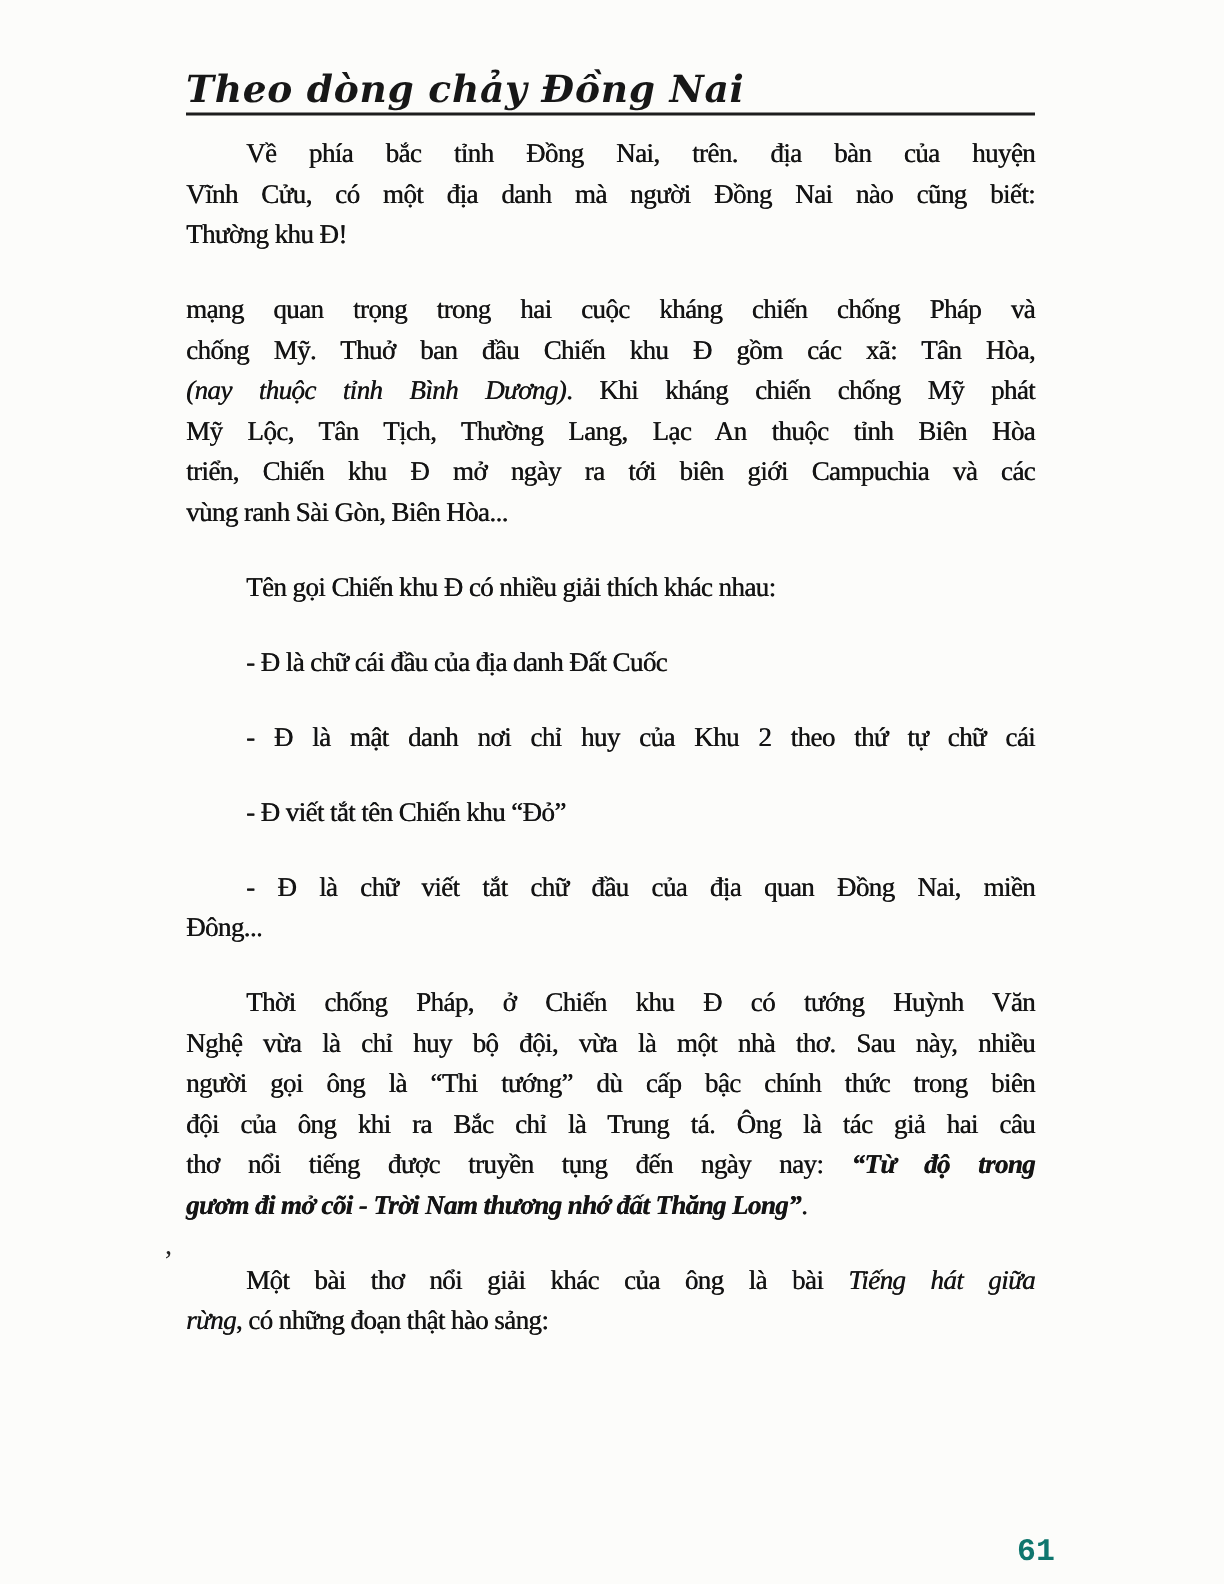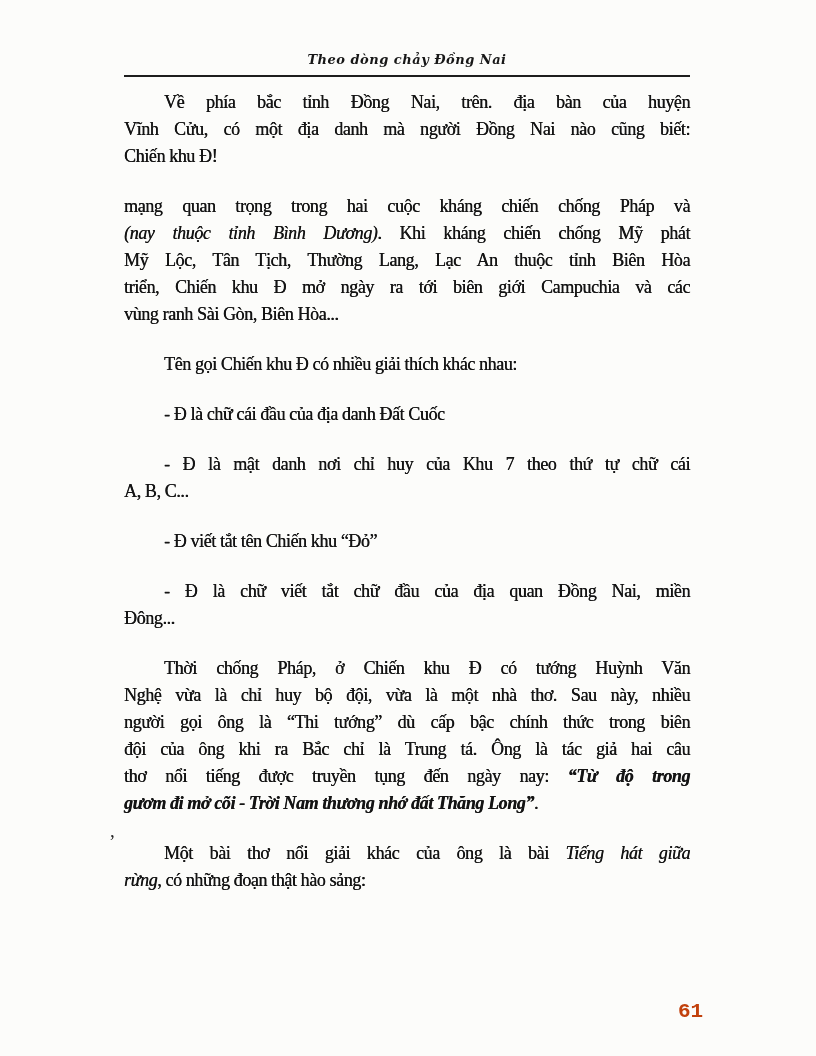--- a/index.html
+++ b/index.html
@@ -17,25 +17,25 @@
   }
 
   .content {
     position: absolute;
     left: 124px;
     top: 47px;
     width: 566px;
   }
 
   .running-title {
-    text-align: center;
+    text-align: left;
     font-family: "DejaVu Serif", serif;
     font-style: italic;
     font-weight: bold;
-    font-size: 13px;
+    font-size: 25px;
     line-height: 26px;
     letter-spacing: 0.5px;
     color: #171717;
   }
 
   .header-rule {
     height: 0;
     border-bottom: 2px solid #1d1d1d;
     margin-top: 2px;
   }
@@ -57,25 +57,25 @@
   }
   .line.last { text-align-last: left; }
   .line.indent { text-indent: 40px; }
 
   .i  { font-style: italic; }
   .bi { font-style: italic; font-weight: bold; }
 
   .page-number {
     position: absolute;
     left: 678px;
-    top: 1000px;
+    top: 1024px;
     font-family: "Liberation Mono", monospace;
     font-weight: bold;
     font-size: 21px;
-    color: #c2410c;
+    color: #0f766e;
   }
 
   .margin-artifact {
     position: absolute;
     left: 110px;
     top: 820px;
     font-size: 19px;
     color: #222;
   }
 </style>
@@ -87,38 +87,38 @@
   <span class="margin-artifact">,</span>
 
   <div class="content">
     <div class="running-title">Theo dòng chảy Đồng Nai</div>
     <div class="header-rule"></div>
 
     <div class="body-text">
         <div class="para">
           <div class="line indent"><span>Về phía bắc tỉnh Đồng Nai, trên. địa bàn của huyện</span></div>
           <div class="line"><span>Vĩnh Cửu, có một địa danh mà người Đồng Nai nào cũng biết:</span></div>
-          <div class="line last"><span>Chiến khu Đ!</span></div>
+          <div class="line last"><span>Thường khu Đ!</span></div>
         </div>
         <div class="para">
           <div class="line"><span>mạng quan trọng trong hai cuộc kháng chiến chống Pháp và</span></div>
+          <div class="line"><span>chống Mỹ. Thuở ban đầu Chiến khu Đ gồm các xã: Tân Hòa,</span></div>
           <div class="line"><span class="i">(nay thuộc tỉnh Bình Dương)</span><span>. Khi kháng chiến chống Mỹ phát</span></div>
           <div class="line"><span>Mỹ Lộc, Tân Tịch, Thường Lang, Lạc An thuộc tỉnh Biên Hòa</span></div>
           <div class="line"><span>triển, Chiến khu Đ mở ngày ra tới biên giới Campuchia và các</span></div>
           <div class="line last"><span>vùng ranh Sài Gòn, Biên Hòa...</span></div>
         </div>
         <div class="para">
           <div class="line last indent"><span>Tên gọi Chiến khu Đ có nhiều giải thích khác nhau:</span></div>
         </div>
         <div class="para">
           <div class="line last indent"><span>- Đ là chữ cái đầu của địa danh Đất Cuốc</span></div>
         </div>
         <div class="para">
-          <div class="line indent"><span>- Đ là mật danh nơi chỉ huy của Khu 7 theo thứ tự chữ cái</span></div>
-          <div class="line last"><span>A, B, C...</span></div>
+          <div class="line indent"><span>- Đ là mật danh nơi chỉ huy của Khu 2 theo thứ tự chữ cái</span></div>
         </div>
         <div class="para">
           <div class="line last indent"><span>- Đ viết tắt tên Chiến khu “Đỏ”</span></div>
         </div>
         <div class="para">
           <div class="line indent"><span>- Đ là chữ viết tắt chữ đầu của địa quan Đồng Nai, miền</span></div>
           <div class="line last"><span>Đông...</span></div>
         </div>
         <div class="para">
           <div class="line indent"><span>Thời chống Pháp, ở Chiến khu Đ có tướng Huỳnh Văn</span></div>

